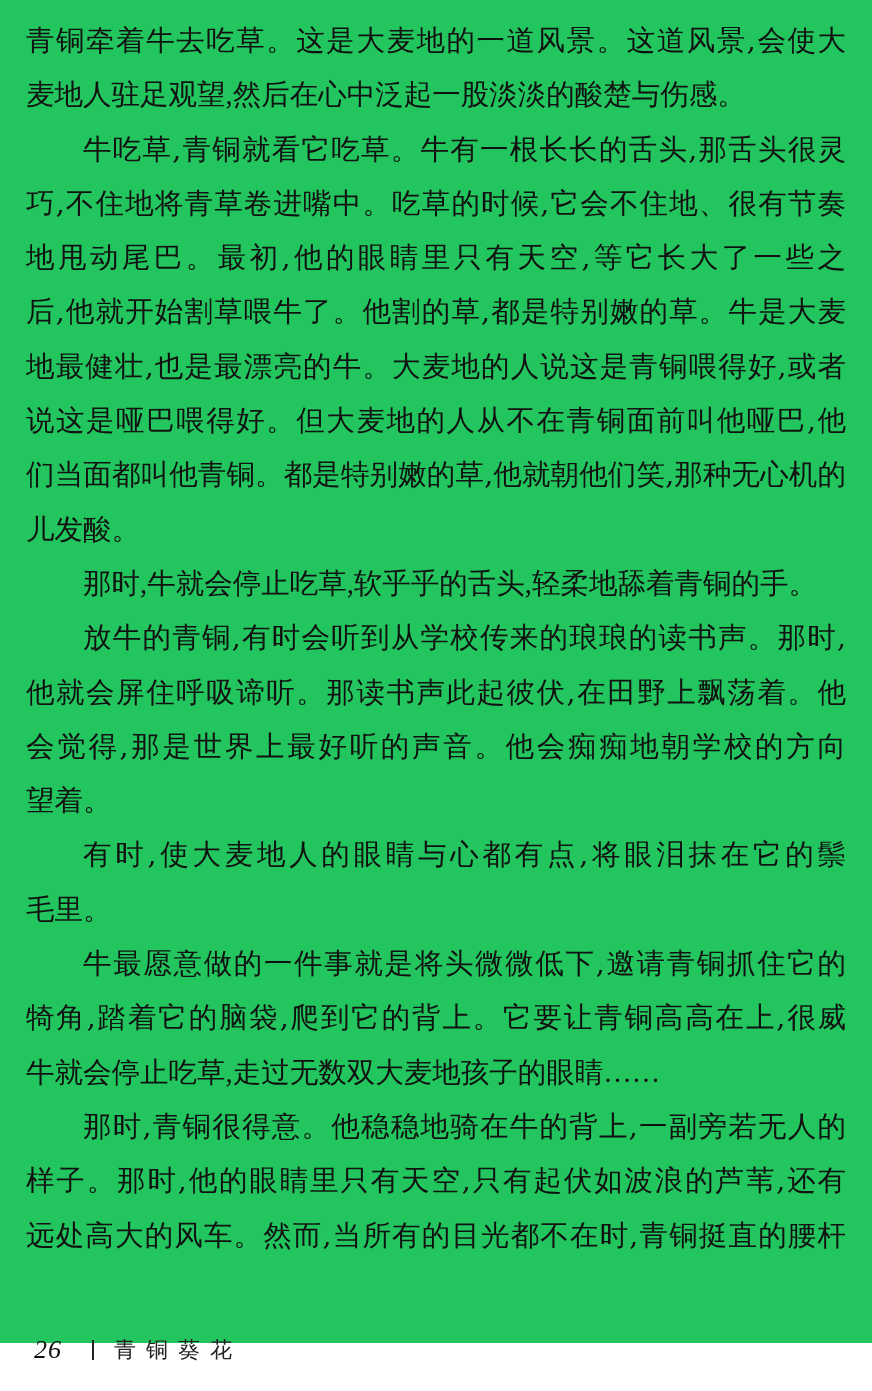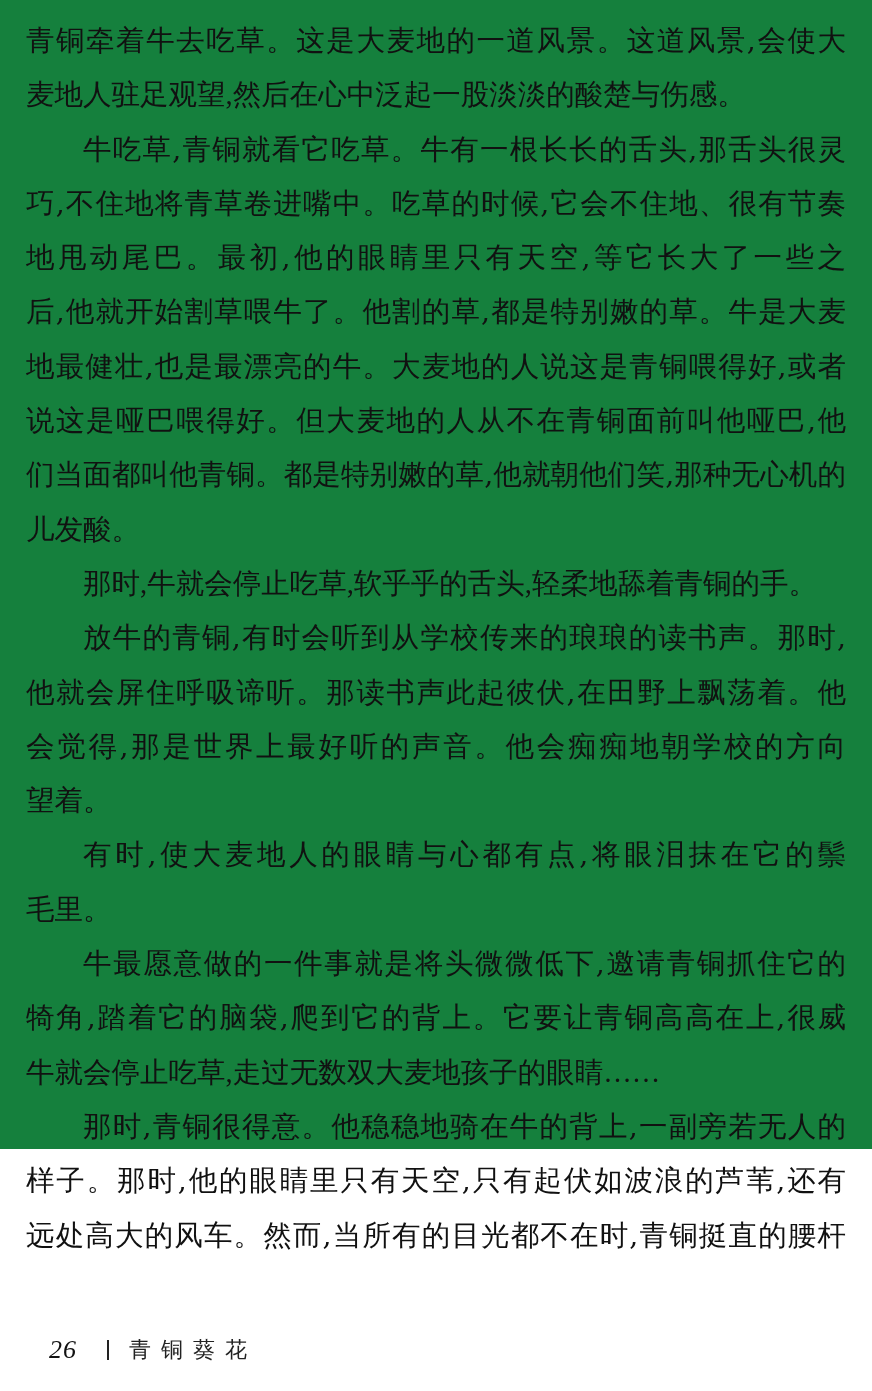--- a/index.html
+++ b/index.html
@@ -1,31 +1,31 @@
 <!DOCTYPE html>
 <html><head>
 <meta charset="utf-8">
 <style>
   html, body { margin: 0; padding: 0; background: #ffffff; }
   body { width: 872px; height: 1391px; position: relative; overflow: hidden; }
   .page {
-    position: absolute; left: 0; top: 0; width: 872px; height: 1149px;
-    background: #15803d; color: #111111;
+    position: absolute; left: 0; top: 0; width: 872px; height: 1343px;
+    background: #22c55e; color: #111111;
   }
   .body-text {
     position: absolute; left: 26px; top: 14px; width: 820px;
     font-family: "DejaVu Serif", "Liberation Serif", serif;
     font-size: 28.5px; line-height: 54.3px;
   }
   .line { display: block; white-space: nowrap; height: 54.3px; text-align: justify; text-align-last: justify; }
   .line.last { text-align-last: left; font-family: Liberation Serif, serif; }
   .line.indent { padding-left: 57px; }
   .footer {
     position: absolute; left: 34px; top: 1330px; height: 40px;
-    display: flex; align-items: center; margin-left: 15px;
+    display: flex; align-items: center;
   }
   .page-number {
     font-family: "Liberation Serif", serif; font-style: italic;
     font-size: 26px; color: #111; letter-spacing: 1px;
   }
   .divider { width: 2px; height: 20px; background: #222; margin-left: 30px; margin-right: 20px; }
   .book-title {
     font-family: Liberation Serif, serif; font-size: 22px; color: #222;
     letter-spacing: 10px;
   }

